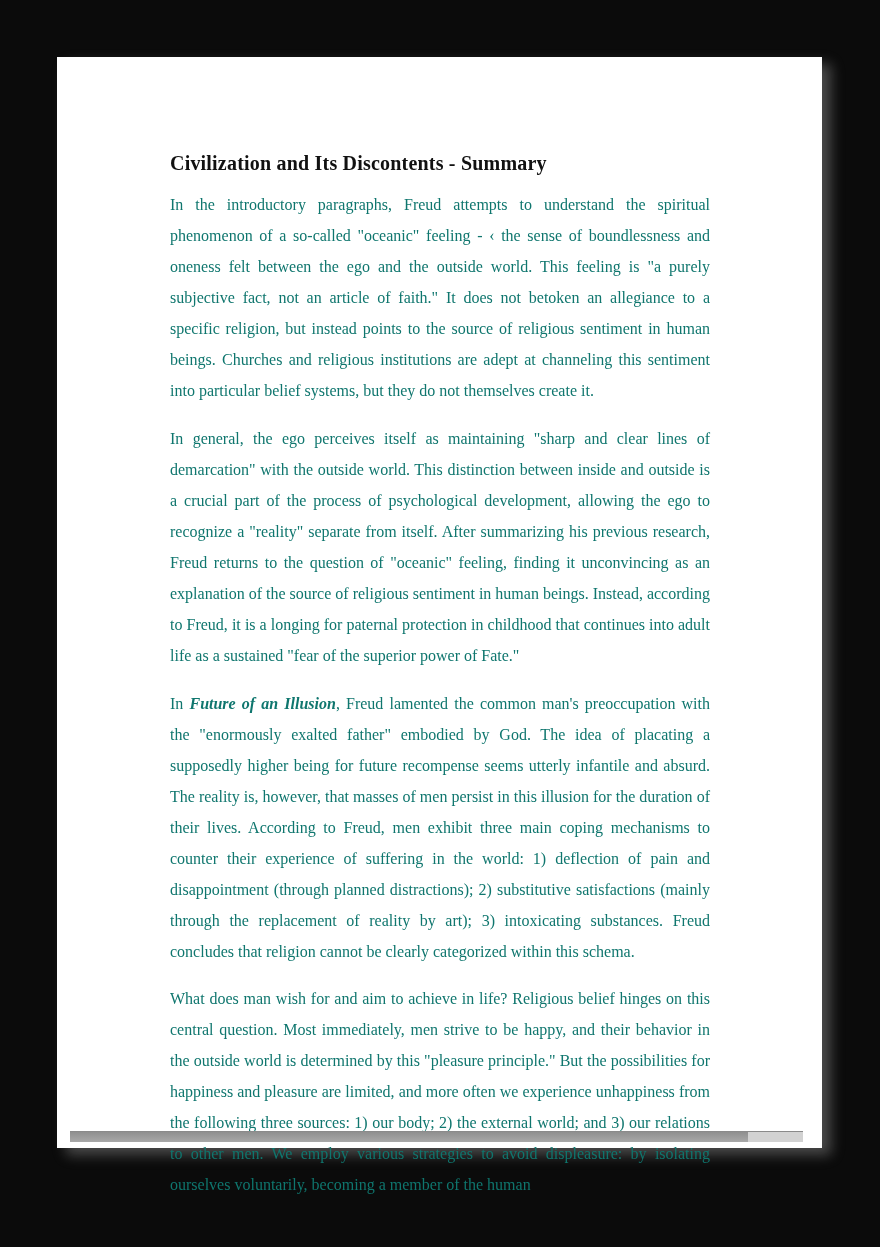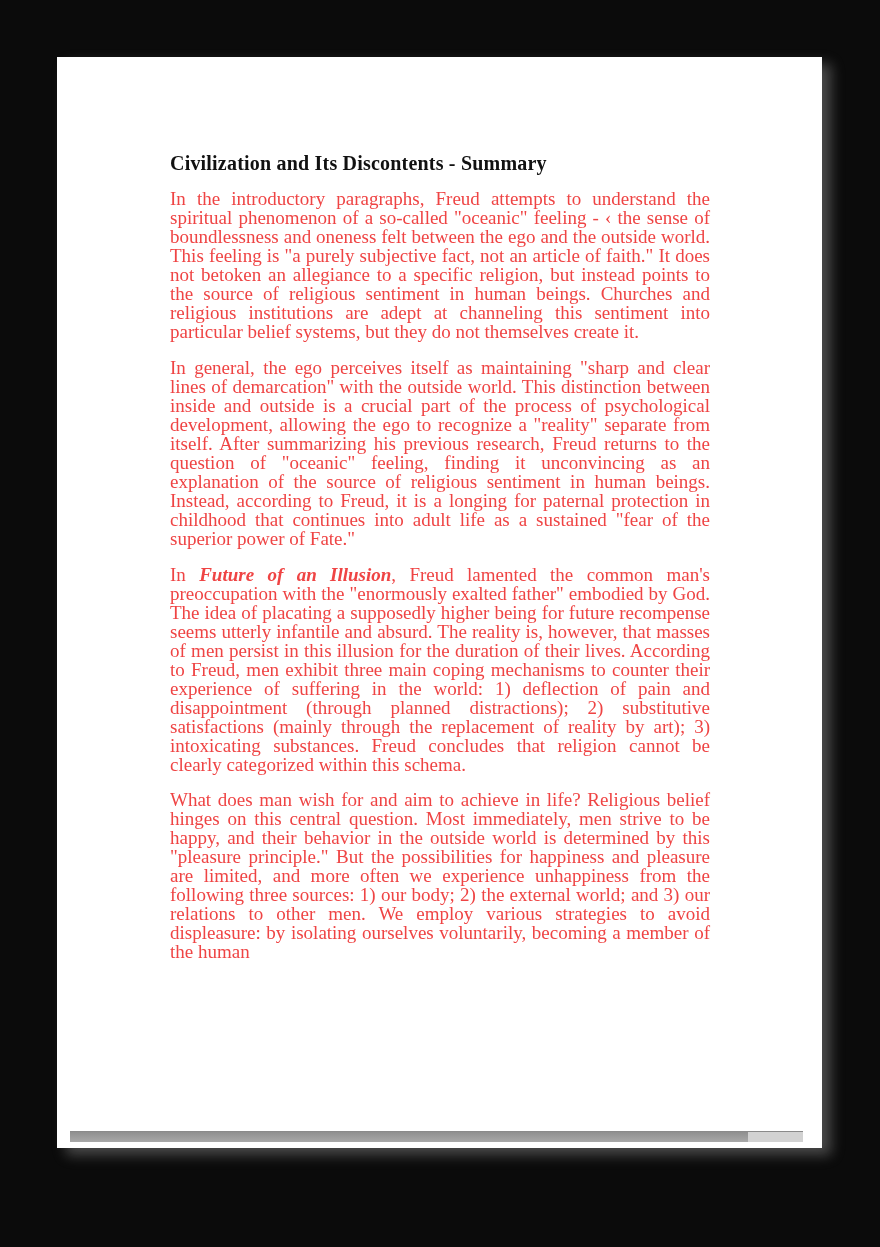--- a/index.html
+++ b/index.html
@@ -36,25 +36,25 @@
     color: #1c1c1c;
   }
   .doc-title {
     font-size: 20px;
     font-weight: bold;
     margin: 0 0 14px 0;
     color: #111;
     letter-spacing: 0.2px;
   }
   .para {
-    font-size: 19px;
-    line-height: 19px;
+    font-size: 16px;
+    line-height: 31px;
     text-align: justify;
     margin: 0 0 17px 0;
-    color: #ef4444;
+    color: #0f766e;
   }
   .para.no-gap-after { margin-bottom: 0; }
   .para.no-gap-before { margin-top: 16px; }
   .italic { font-style: italic; font-weight: bold; }
   .scrollbar-track {
     position: absolute;
     left: 13px;
     top: 1074px;
     width: 733px;
     height: 10px;

